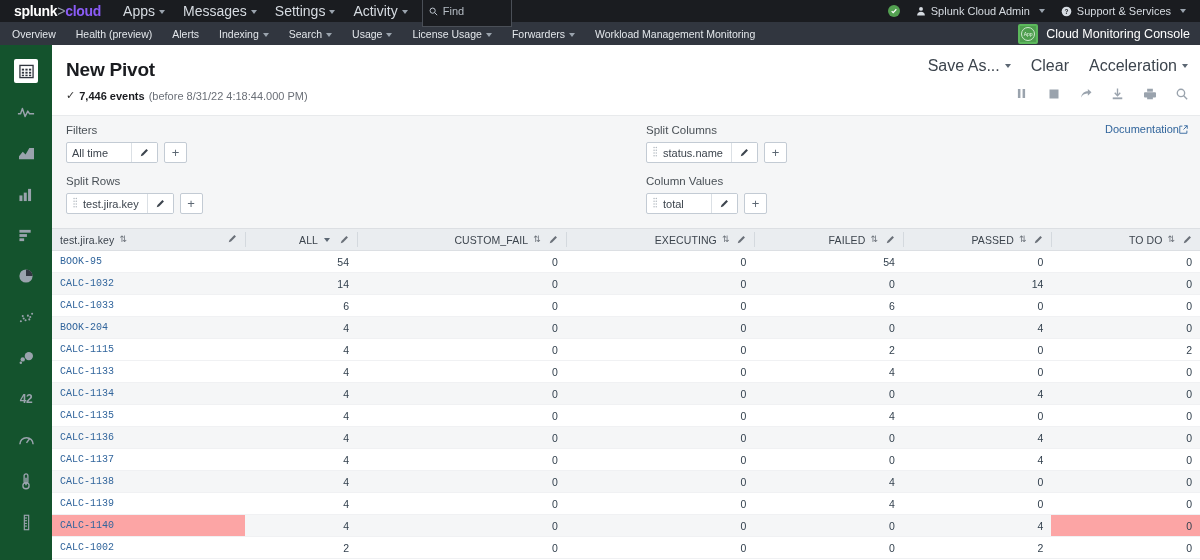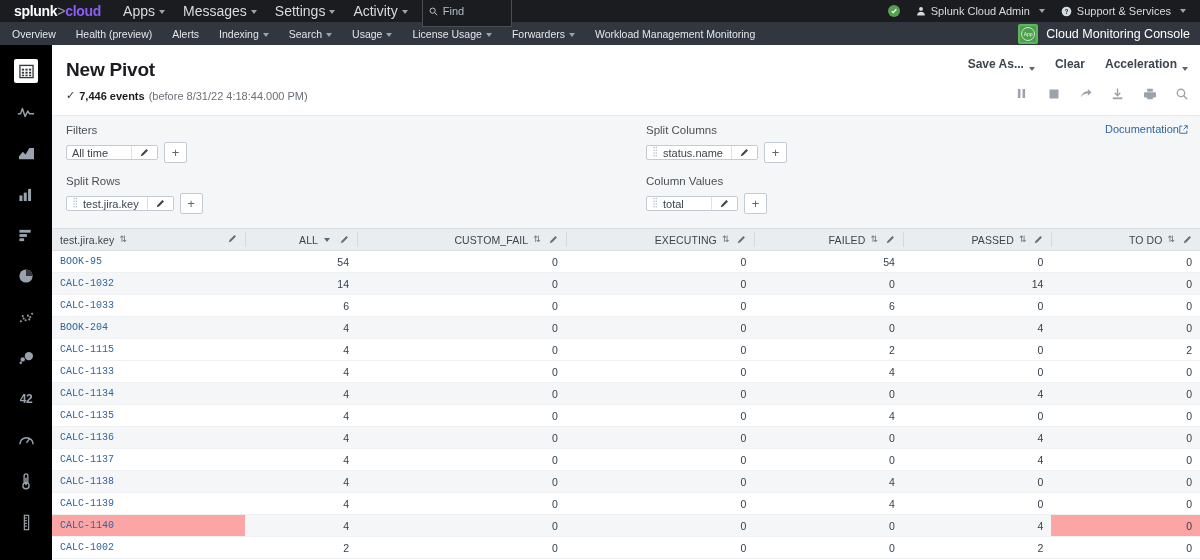--- a/index.html
+++ b/index.html
@@ -48,58 +48,58 @@
     width: 20px; height: 20px; border: 2px solid #5cb85c; background: #4e9e4e;
     border-radius: 2px; display: flex; align-items: center; justify-content: center;
   }
   .app-badge .inner { width: 14px; height: 14px; border-radius: 50%; border: 1px solid #cfe8cf;
                       color: #eaf6ea; font-size: 5px; display: flex; align-items: center; justify-content: center; }
   .app-name { color: #ffffff; font-size: 12.5px; }
 
   
   .rail {
     position: absolute; left: 0; top: 45px; width: 52px; bottom: 0;
-    background: #000000; display: flex; flex-direction: column; align-items: center;
+    background: #14532d; display: flex; flex-direction: column; align-items: center;
     padding-top: 14px; gap: 17px; z-index: 20;
   }
   .rail-btn {
     width: 24px; height: 24px; display: flex; align-items: center; justify-content: center;
     color: #9aa3ad; cursor: pointer; border-radius: 2px;
   }
   .rail-btn.sel { background: #ffffff; color: #31363f; }
   .rail-btn .num { font-size: 12px; font-weight: bold; letter-spacing: -0.5px; }
 
   
   .main { position: absolute; left: 52px; top: 45px; right: 0; bottom: 0; background: #ffffff; overflow: hidden; }
 
   .pv-head { padding: 14px 14px 0 14px; position: relative; }
   .pv-title { font-size: 19px; font-weight: bold; color: #1a1c20; letter-spacing: -0.2px; }
   .pv-sub { margin-top: 8px; font-size: 11px; color: #6a6f77; display: flex; align-items: center; gap: 4px; }
   .pv-sub .tick { color: #333; font-size: 11px; }
   .pv-sub b { color: #1a1c20; font-weight: bold; }
 
   .pv-actions { position: absolute; right: 12px; top: 12px; display: flex; align-items: center; gap: 20px; }
-  .pv-action { font-size: 12px; color: #3c444d; cursor: pointer; display: flex; align-items: flex-end; font-weight: bold; }
+  .pv-action { font-size: 16px; color: #3c444d; cursor: pointer; display: flex; align-items: center; }
   .pv-action .caret2 { display: inline-block; border-left: 3.5px solid transparent; border-right: 3.5px solid transparent;
                        border-top: 4px solid #5c6773; margin-left: 5px; }
 
   .pv-icons { position: absolute; right: 12px; top: 42px; display: flex; align-items: center; gap: 19px; }
   .pv-icon { width: 13px; height: 13px; color: #9aa3ad; cursor: pointer; display: flex; align-items: center; justify-content: center; }
 
   
   .config {
     margin-top: 13px; background: #f5f6f7; border-top: 1px solid #e8eaec;
     padding: 8px 14px 10px 14px; position: relative;
   }
   .cfg-grid { display: grid; grid-template-columns: 580px 1fr; column-gap: 0px; }
   .cfg-cell { padding-bottom: 4px; }
   .cfg-label { font-size: 11.5px; color: #4a5157; margin-bottom: 6px; }
   .cfg-row { display: flex; align-items: center; gap: 6px; }
   .pill {
-    height: 15px; min-width: 92px; background: #ffffff; border: 1px solid #c3cbd4;
+    height: 21px; min-width: 92px; background: #ffffff; border: 1px solid #c3cbd4;
     border-radius: 2px; display: flex; align-items: center; overflow: hidden;
   }
   .pill .grip { width: 11px; display: flex; justify-content: center; padding-left: 4px; color: #b3bac1; }
   .pill .ptxt { flex: 1; font-size: 11px; color: #3c444d; padding: 0 8px 0 5px; white-space: nowrap; }
   .pill .pedit {
     width: 26px; height: 100%; border-left: 1px solid #dbe0e5; display: flex;
     align-items: center; justify-content: center; color: #3c444d; cursor: pointer; background: #fff;
   }
   .plus {
     width: 23px; height: 21px; background: #ffffff; border: 1px solid #c3cbd4; border-radius: 2px;

